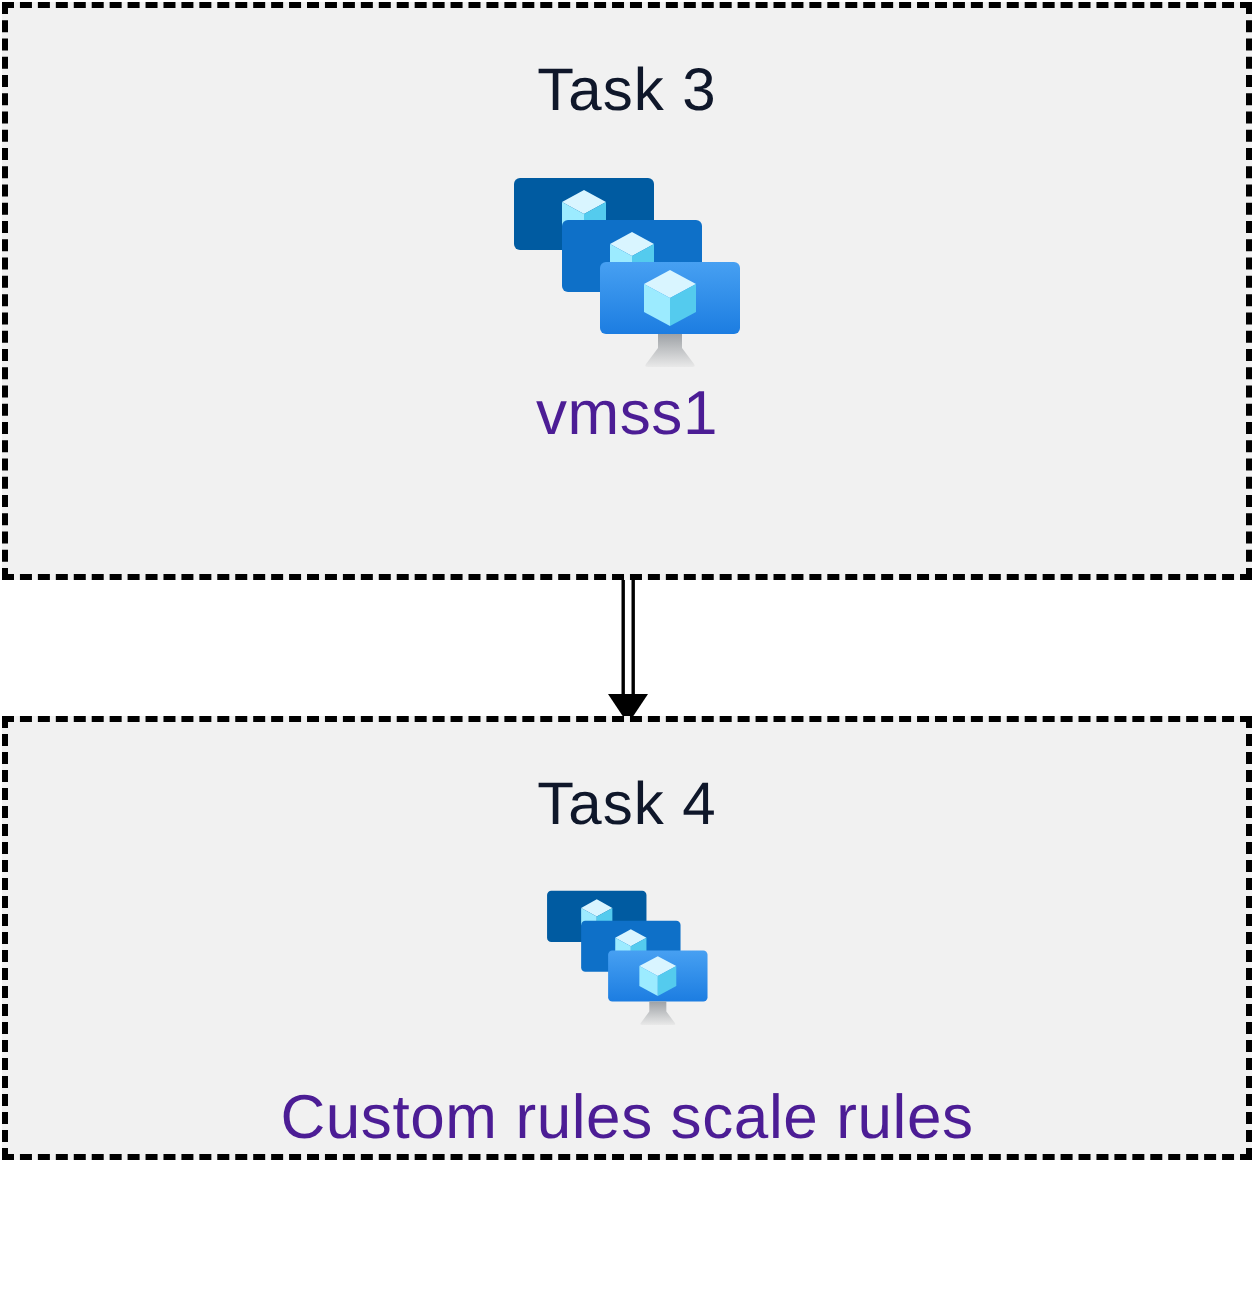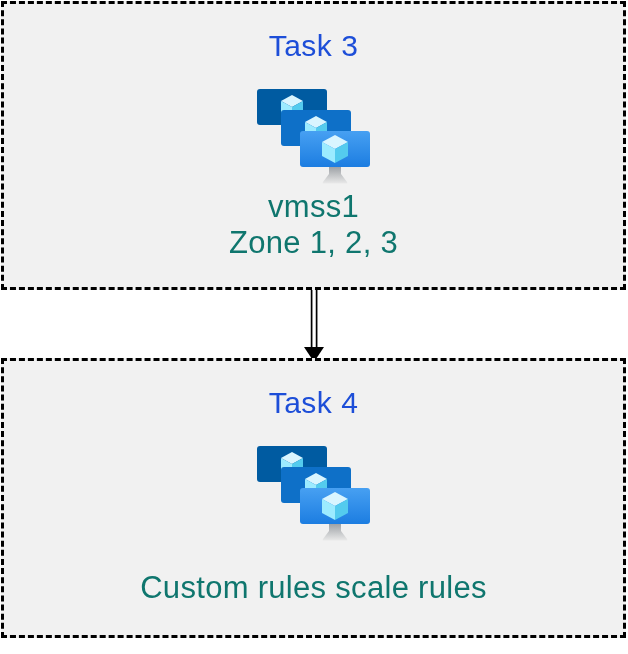--- a/index.html
+++ b/index.html
@@ -16,30 +16,30 @@
     left: 1px;
     width: 625px;
     box-sizing: border-box;
     border: 3px dashed #000000;
     background: #f1f1f1;
     display: flex;
     flex-direction: column;
     align-items: center;
   }
   #box-task3 { top: 1px; height: 289px; }
-  #box-task4 { top: 358px; height: 280px; }
+  #box-task4 { top: 358px; height: 222px; }
   .box-title {
     margin-top: 23px;
     font-size: 30px;
     line-height: 37px;
-    color: #1d4ed8;
+    color: #0f172a;
     letter-spacing: 0.5px;
   }
   .vmss-icon { margin-top: 23px; display: block; }
-  .caption { text-align: center; color: #0f766e; }
+  .caption { text-align: center; color: #4c1d95; }
   .caption-line {
     font-size: 31px;
     line-height: 36px;
     letter-spacing: 0.3px;
   }
   #box-task3 .caption { margin-top: 2px; }
   #box-task4 .caption { margin-top: 26px; }
   #connector {
     position: absolute;
     left: 296px;
@@ -85,21 +85,20 @@
     <g>
       <polygon points="80,48 93,55 80,62 67,55" fill="#D9F5FF"></polygon>
       <polygon points="67,55 80,62 80,76 67,69" fill="#9CEBFF"></polygon>
       <polygon points="93,55 80,62 80,76 93,69" fill="#54CBEE"></polygon>
     </g>
     <path fill="url(#gStand)" d="M74,80 h12 v7 l6,8 q1,1.5 -1,1.5 h-22 q-2,0 -1,-1.5 l6,-8 z"></path>
   </svg>
 
   <div class="caption">
     <div class="caption-line">vmss1</div>
-    <div class="caption-line">Zone 1, 2, 3</div>
   </div>
 </div>
 
 <svg id="connector" viewBox="0 0 38 73">
   <line x1="15.6" y1="0" x2="15.6" y2="58" stroke="#000000" stroke-width="1.7"></line>
   <line x1="20.6" y1="0" x2="20.6" y2="58" stroke="#000000" stroke-width="1.7"></line>
   <polygon points="8,57 28,57 18,72" fill="#000000"></polygon>
 </svg>
 
 <div class="task-box" id="box-task4">

